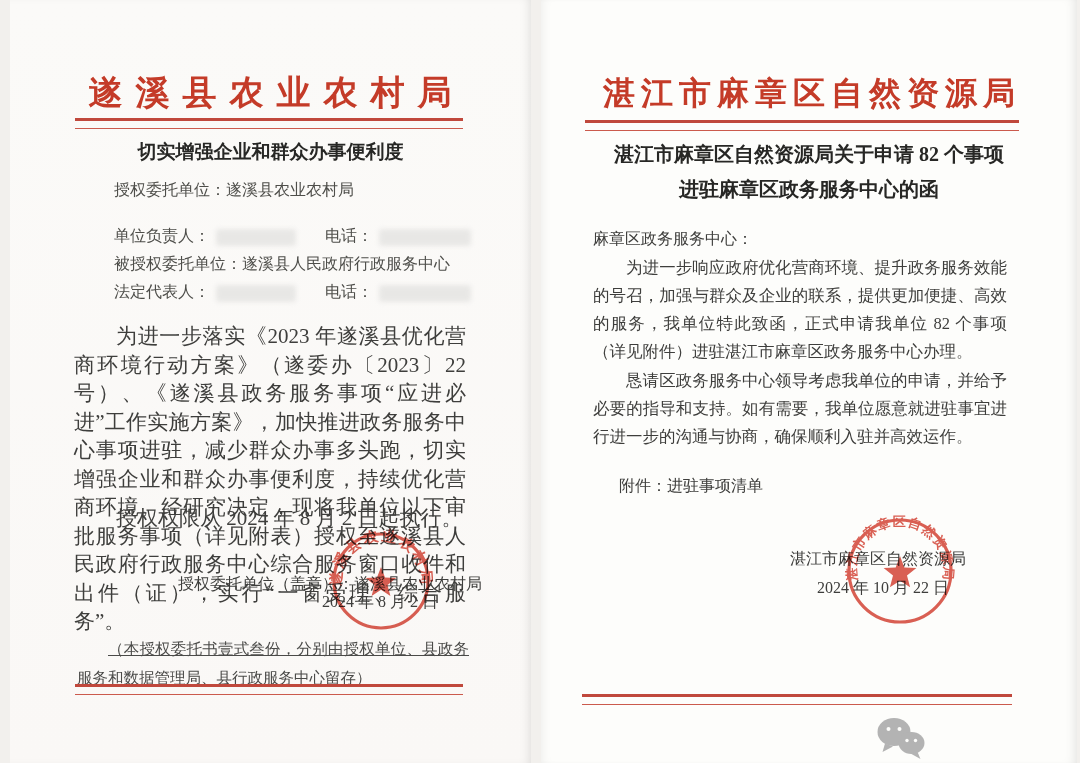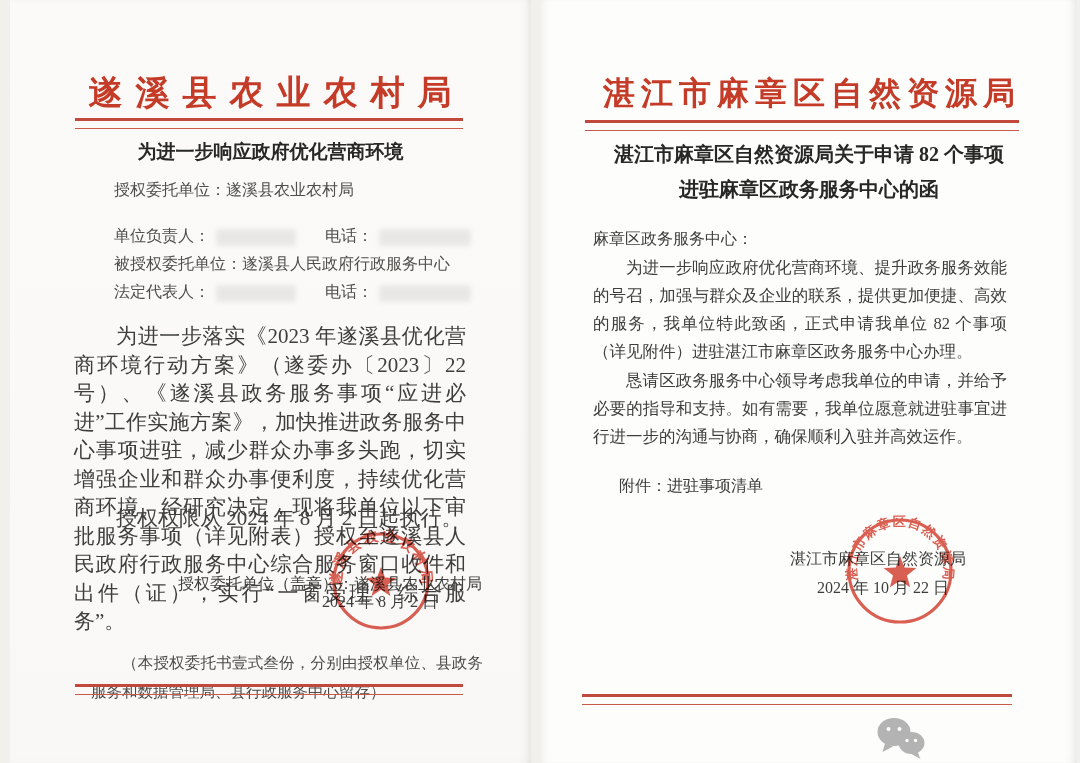--- a/index.html
+++ b/index.html
@@ -46,41 +46,41 @@
   .redact.wide { width:92px; }
   .para {
     text-align:justify; text-indent:2em; color:#3e3e3c; margin:0;
   }
   .para-left { left:64px; width:392px; font-size:21px; line-height:28.5px; }
   .para-right { left:52px; width:414px; font-size:16.5px; line-height:28px; }
   .sig-text { font-size:16px; color:#3e3e3c; white-space:nowrap; }
   .seal { mix-blend-mode:multiply; opacity:.88; }
   .footnote {
     font-size:15.5px; line-height:28.5px; color:#4a4a48; text-indent:2em;
-    text-align:justify; margin:16px;
+    text-align:justify; margin:2px;text-decoration:underline;
   }
   .watermark {
     position:absolute; top:716px; right:24px; display:flex; align-items:center; gap:12px;
     color:#b9b9b9; font-family:"Liberation Sans","DejaVu Sans",sans-serif;
     font-size:36px; letter-spacing:2px; white-space:nowrap;flex-direction:column;
   }
   .wm-icon { width:50px; height:44px; flex:0 0 auto; }
 </style>
 </head>
 <body>
 
 <div class="canvas">
 
   <div class="page page-left">
 
     <div class="abs doc-header hdr-left">遂溪县农业农村局</div>
 
     <div class="abs red-rule" style="top:118px; left:65px; width:388px;"></div>
 
-    <div class="abs doc-title" style="top:139px; font-size:19px;">为进一步响应政府优化营商环境</div>
+    <div class="abs doc-title" style="top:139px; font-size:19px;">切实增强企业和群众办事便利度</div>
 
     <div class="field-row" style="top:180px;">
       <span>授权委托单位：</span><span>遂溪县农业农村局</span>
     </div>
 
     <div class="field-row" style="top:226px;">
       <span>单位负责人：</span><span class="redact"></span>
       <span class="phone-part">
         <span>电话：</span><span class="redact wide"></span>
       </span>

